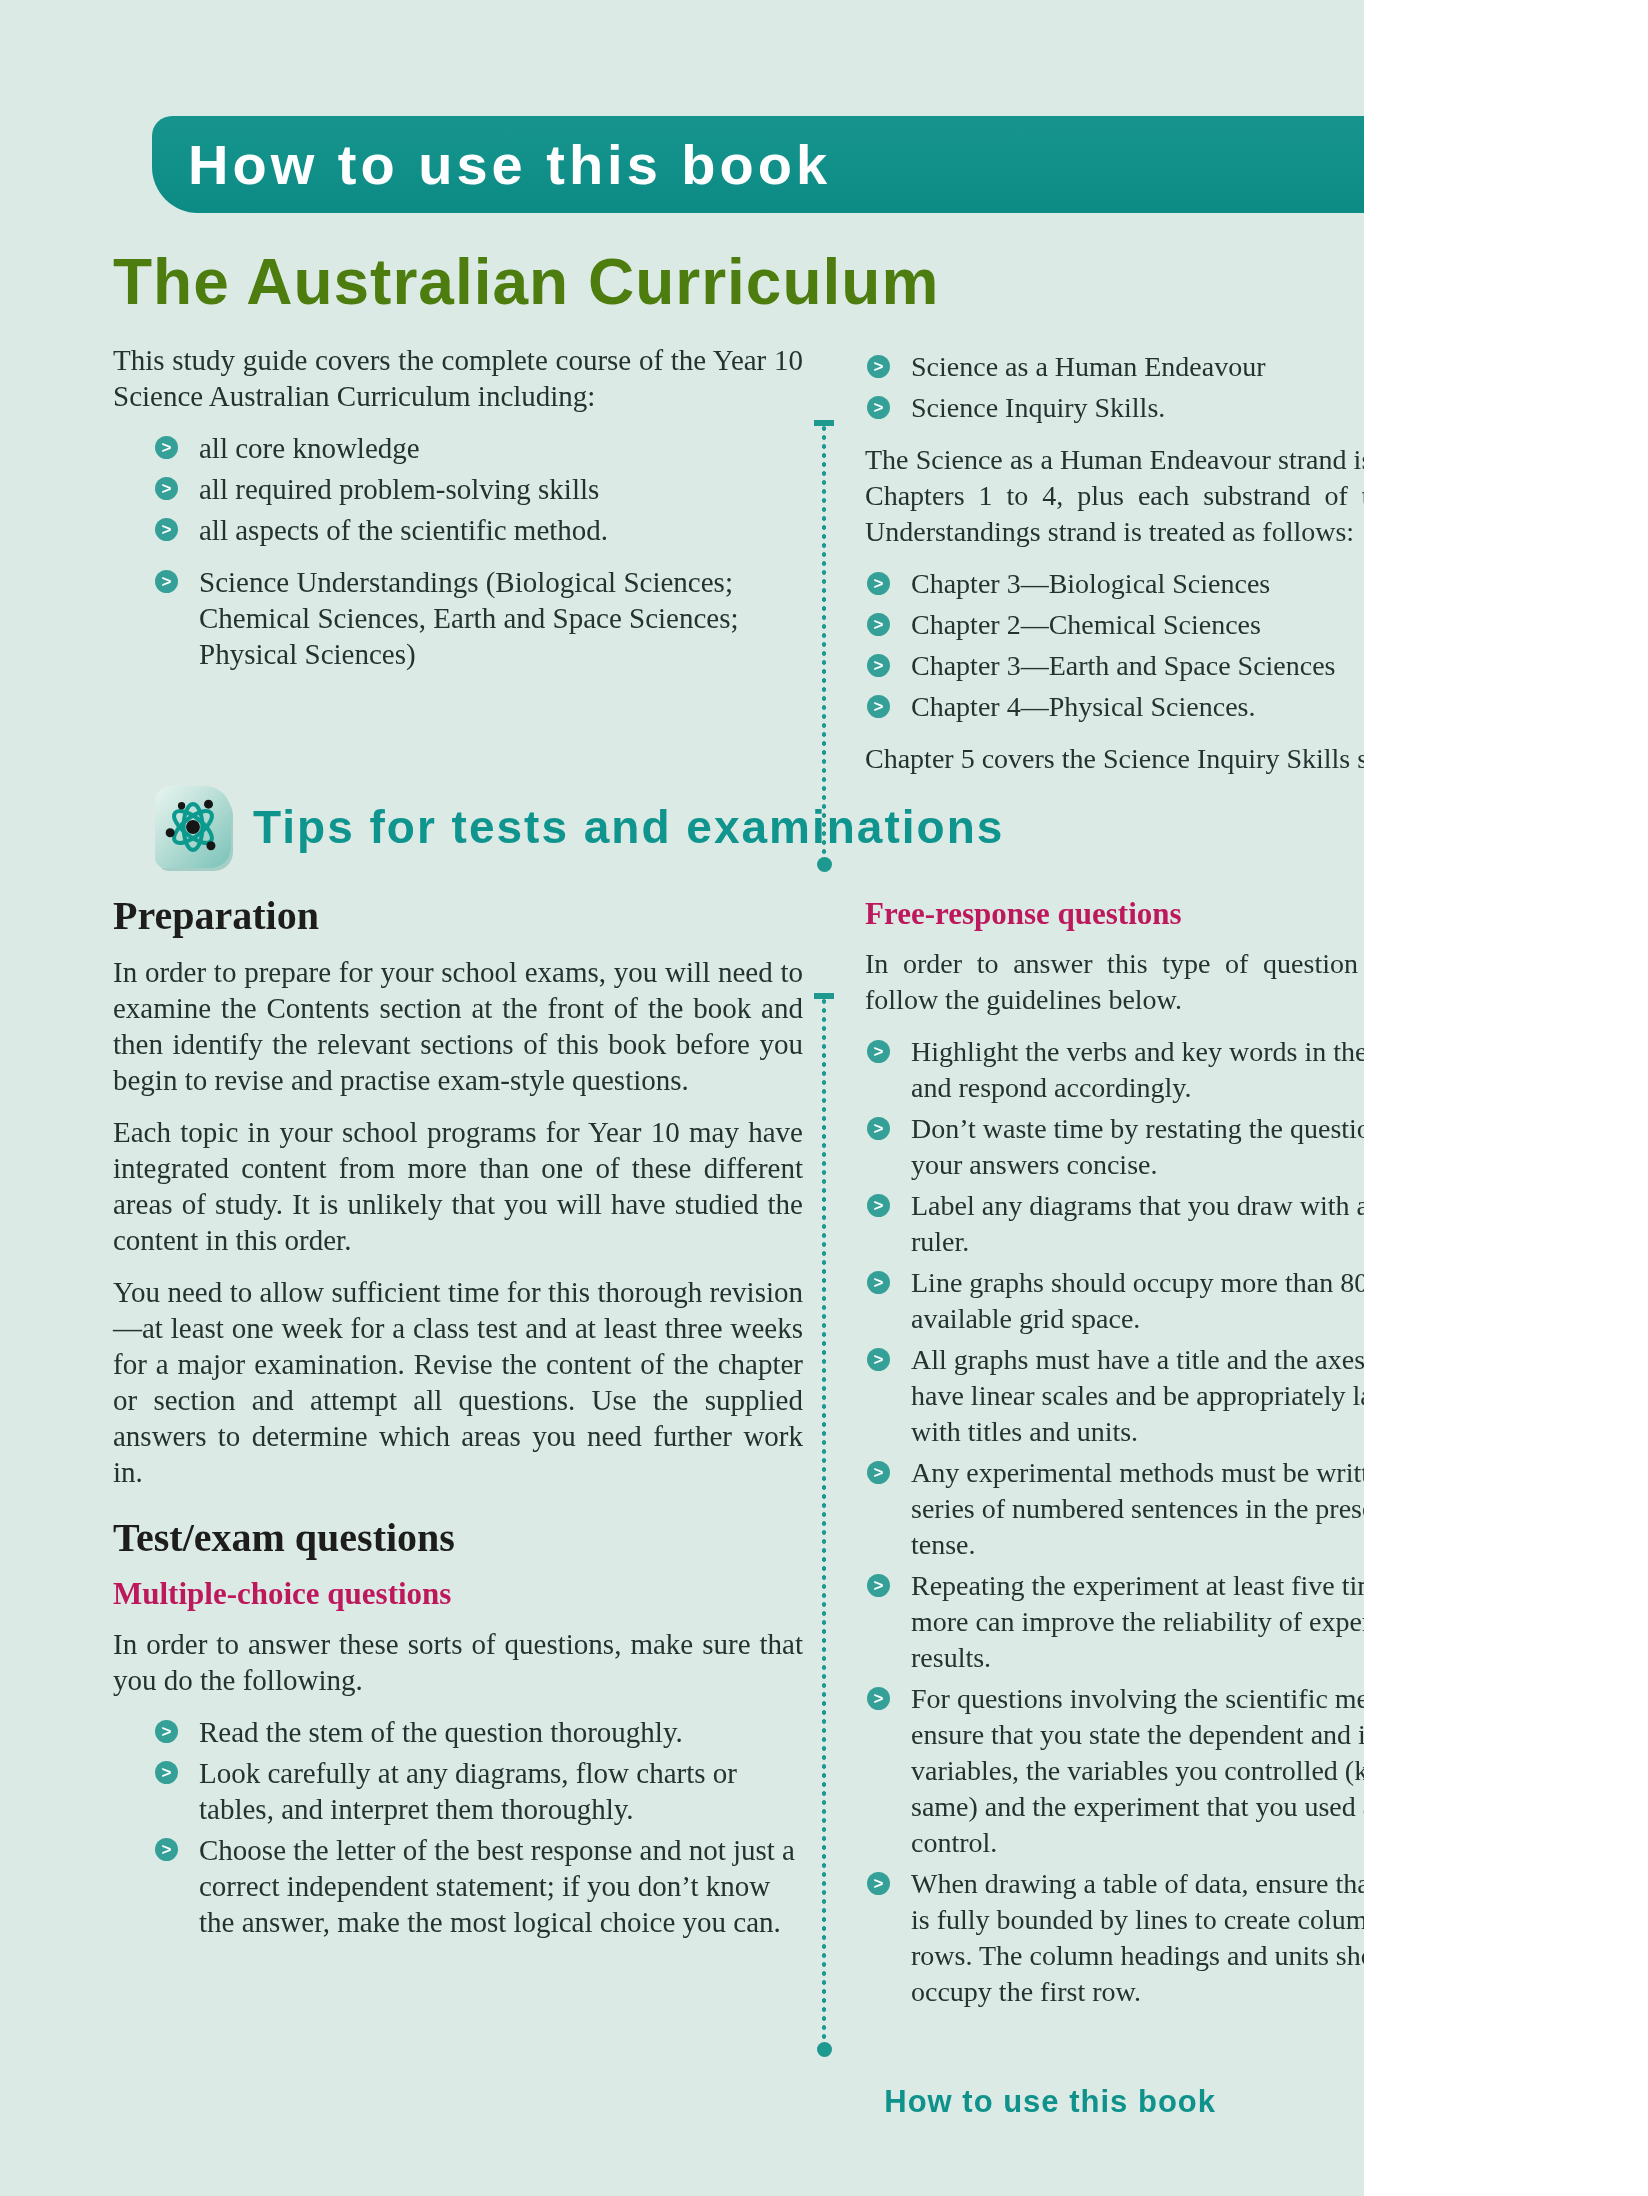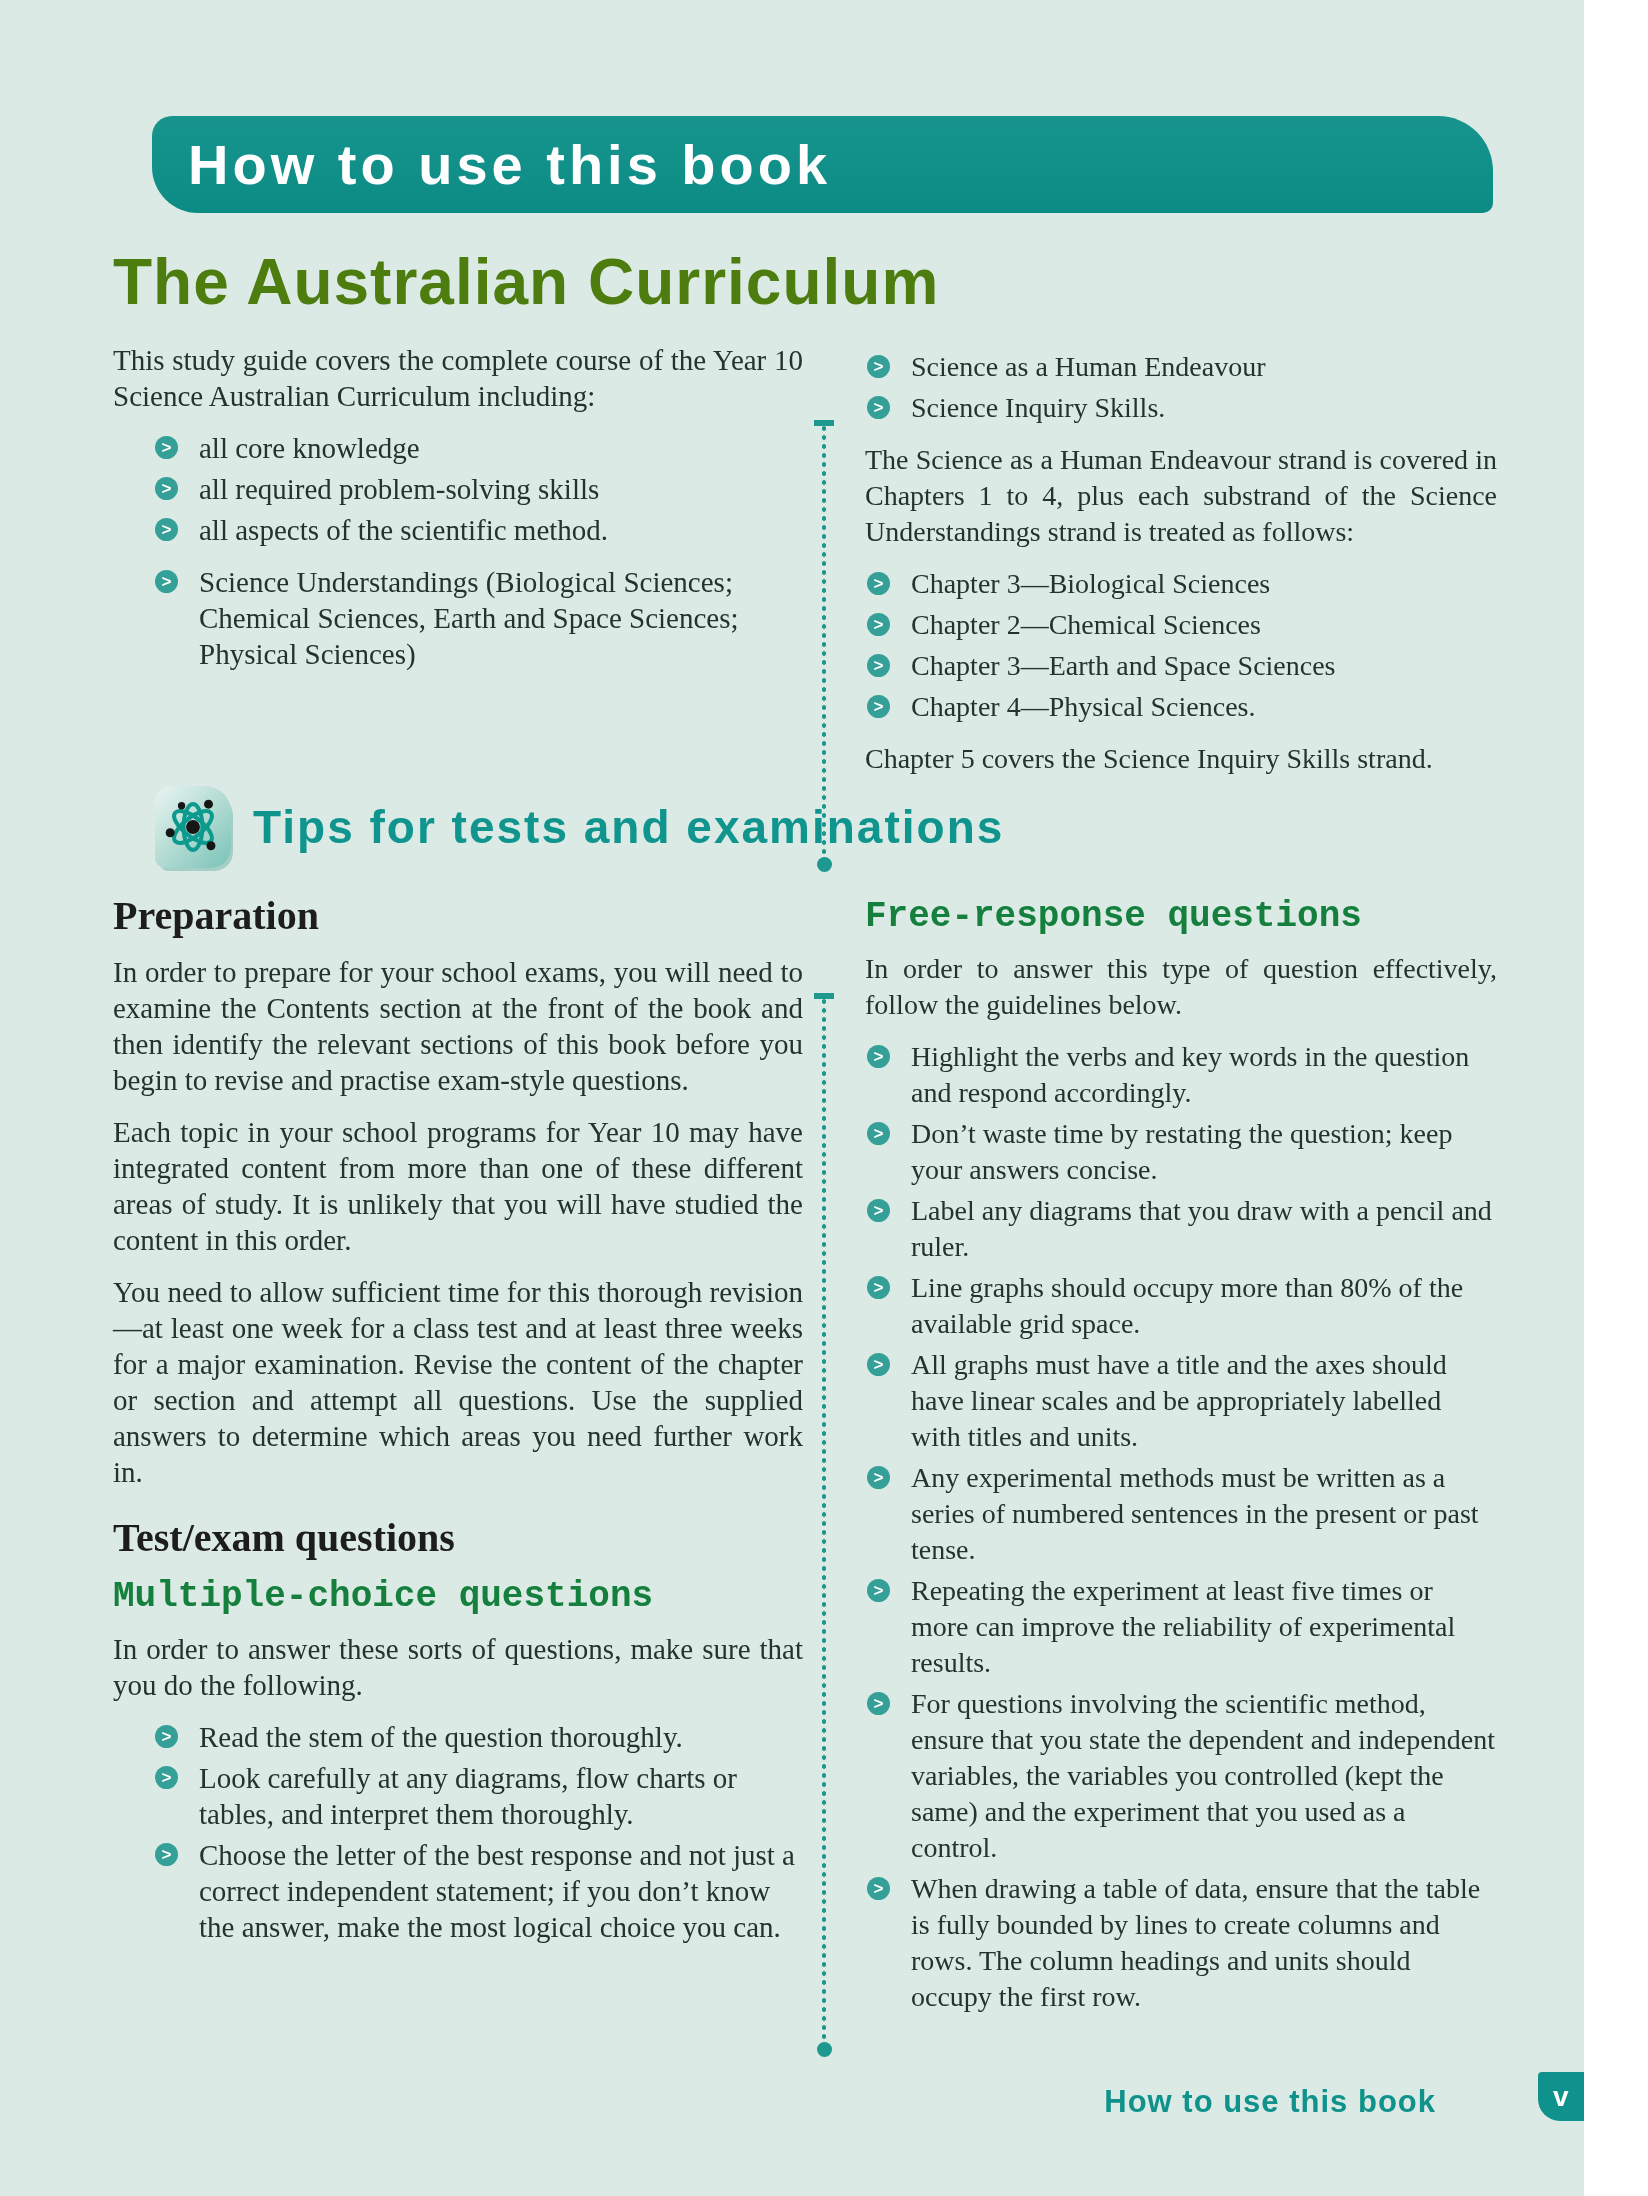--- a/index.html
+++ b/index.html
@@ -1,17 +1,17 @@
 <!DOCTYPE html>
 <html><head>
 <meta charset="utf-8">
 <style>
   html,body { margin:0; padding:0; }
   .page {
-    position:relative; width:1584px; height:2196px;
+    position:relative; width:1364px; height:2196px;
     background:#dceae5; overflow:hidden;
     font-family:"Liberation Serif", serif; color:#233330;
   }
 
   
   .banner {
     position:absolute; left:152px; top:116px; width:1341px; height:97px;
     background:linear-gradient(180deg,#17948e 0%,#0c8b85 100%);
     border-radius:20px 55px 10px 46px;
     display:flex; align-items:center; padding-left:36px; box-sizing:border-box;
@@ -83,22 +83,22 @@
     font-size:46px; color:#0f958e; letter-spacing:2px; margin-left:22px;
   }
   .sec2 .cols { margin-top:26px; }
 
   h2.black-head {
     margin:0 0 16px 0; font-family:Liberation Serif, serif;
     font-weight:700; font-size:40px; line-height:1.1; color:#1d1e1c;
   }
   h2.spaced { margin-top:26px; }
   h3.black-sub {
-    margin:0 0 14px 0; font-family:Liberation Mono, monospace;
-    font-weight:700; font-size:36px; line-height:1.15; color:#15803d;
+    margin:0 0 14px 0; font-family:Liberation Serif, serif;
+    font-weight:700; font-size:31px; line-height:1.15; color:#be185d;
   }
 
   
   .footer-label {
     position:absolute; top:2084px; right:148px;
     font-family:"Liberation Sans", sans-serif; font-weight:700;
     font-size:31px; color:#0f928c; letter-spacing:1px;
   }
   .page-tab {
     position:absolute; left:1538px; top:2072px; width:110px; height:49px;

